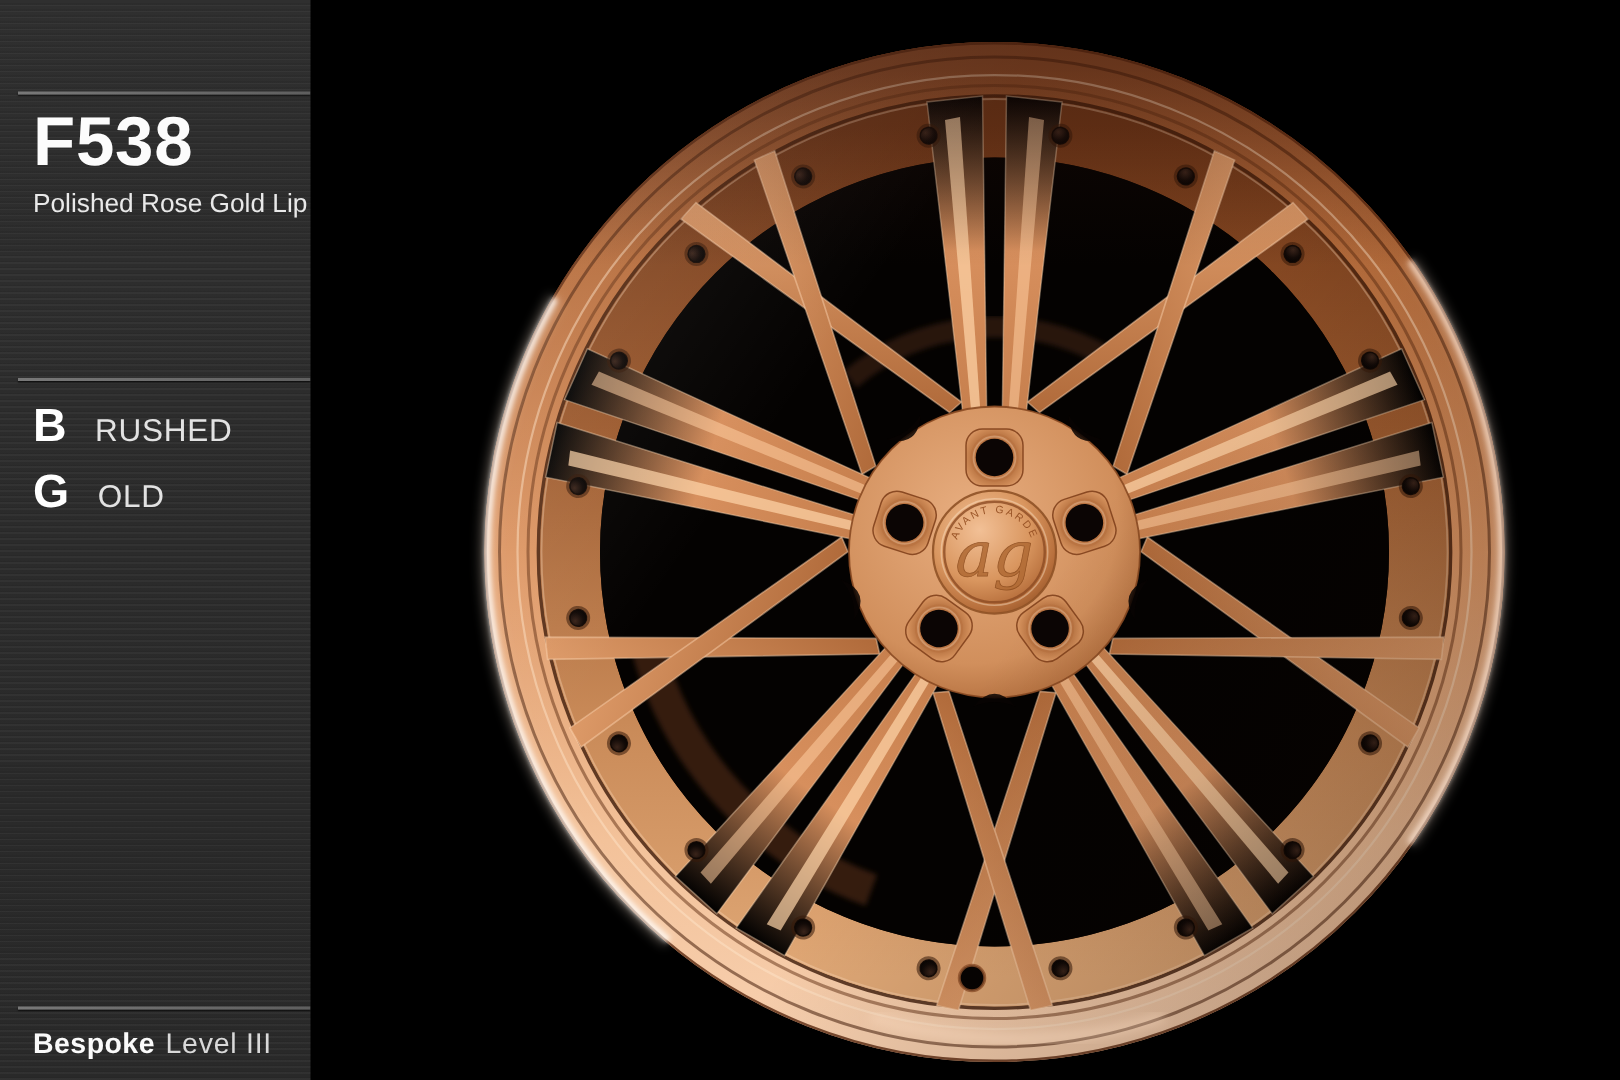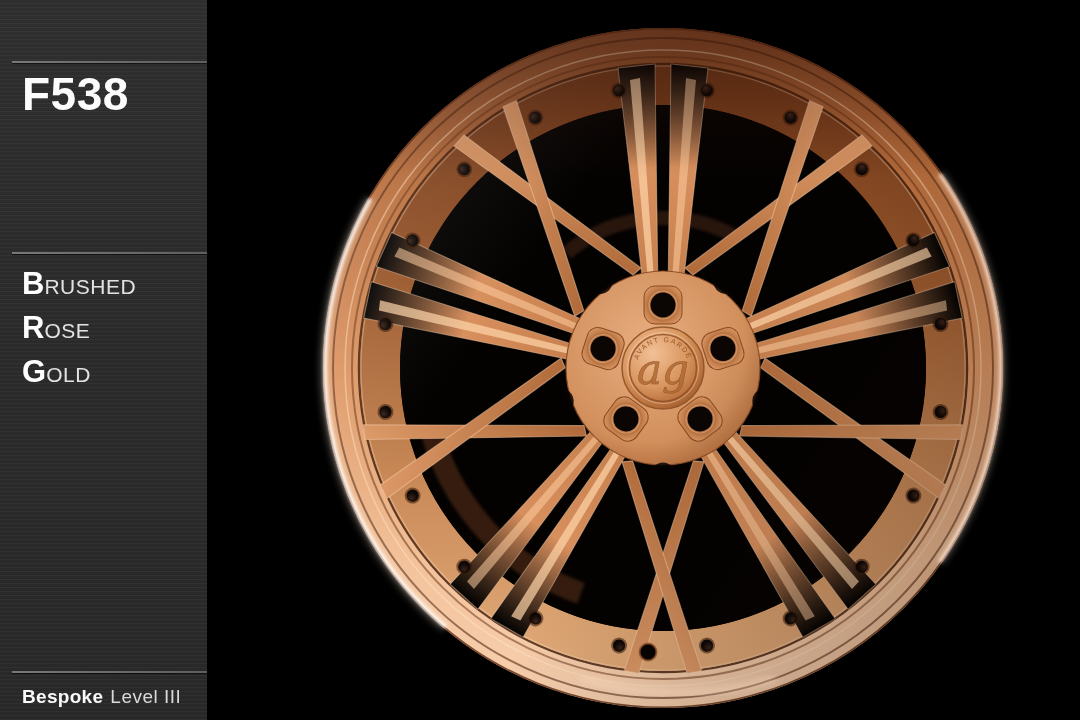--- a/index.html
+++ b/index.html
@@ -28,49 +28,47 @@
   .divider.d3{top:671px;}
   .model-block{position:absolute;left:22px;top:71px;}
   .model-block h1{
     margin:0 0 7px 0;font-size:46px;line-height:1;font-weight:bold;
     color:#fcfcfc;letter-spacing:0.5px;
   }
   .model-block p{margin:0;font-size:17.5px;line-height:23px;color:#e9e9e9;}
   .finish{position:absolute;left:22px;top:262px;}
   .finish .row{height:44px;line-height:44px;white-space:nowrap;}
   .finish .init{font-size:31px;font-weight:bold;color:#ffffff;}
-  .finish .rest{font-size:21px;color:#e2e2e2;letter-spacing:0.5px;}
+  .finish .rest{font-size:21px;color:#e2e2e2;letter-spacing:0.5px;margin-left:19px;}
   .footer-block{
     position:absolute;left:22px;top:684px;font-size:19px;line-height:26px;
     white-space:nowrap;
   }
   .footer-block .b{font-weight:bold;color:#fafafa;letter-spacing:0.3px;}
   .footer-block .l{font-weight:normal;color:#d9d9d9;margin-left:7px;letter-spacing:0.5px;}
   
   .stage{position:absolute;left:207px;top:0;right:0;bottom:0;background:#000;overflow:hidden;}
   .stage svg{position:absolute;left:96px;top:8px;} 
 </style>
 </head>
 <body>
 
 <div class="sidebar">
   <div class="divider d1"></div>
 
   <div class="model-block">
     <h1>F538</h1>
+    <p>Polished Rose Gold Lip</p>
   </div>
 
   <div class="divider d2"></div>
 
   <div class="finish">
     <div class="row">
       <span class="init">B</span><span class="rest">RUSHED</span>
-    </div>
-    <div class="row">
-      <span class="init">R</span><span class="rest">OSE</span>
     </div>
     <div class="row">
       <span class="init">G</span><span class="rest">OLD</span>
     </div>
   </div>
 
   <div class="divider d3"></div>
 
   <div class="footer-block">
     <span class="b">Bespoke</span><span class="l">Level III</span>

